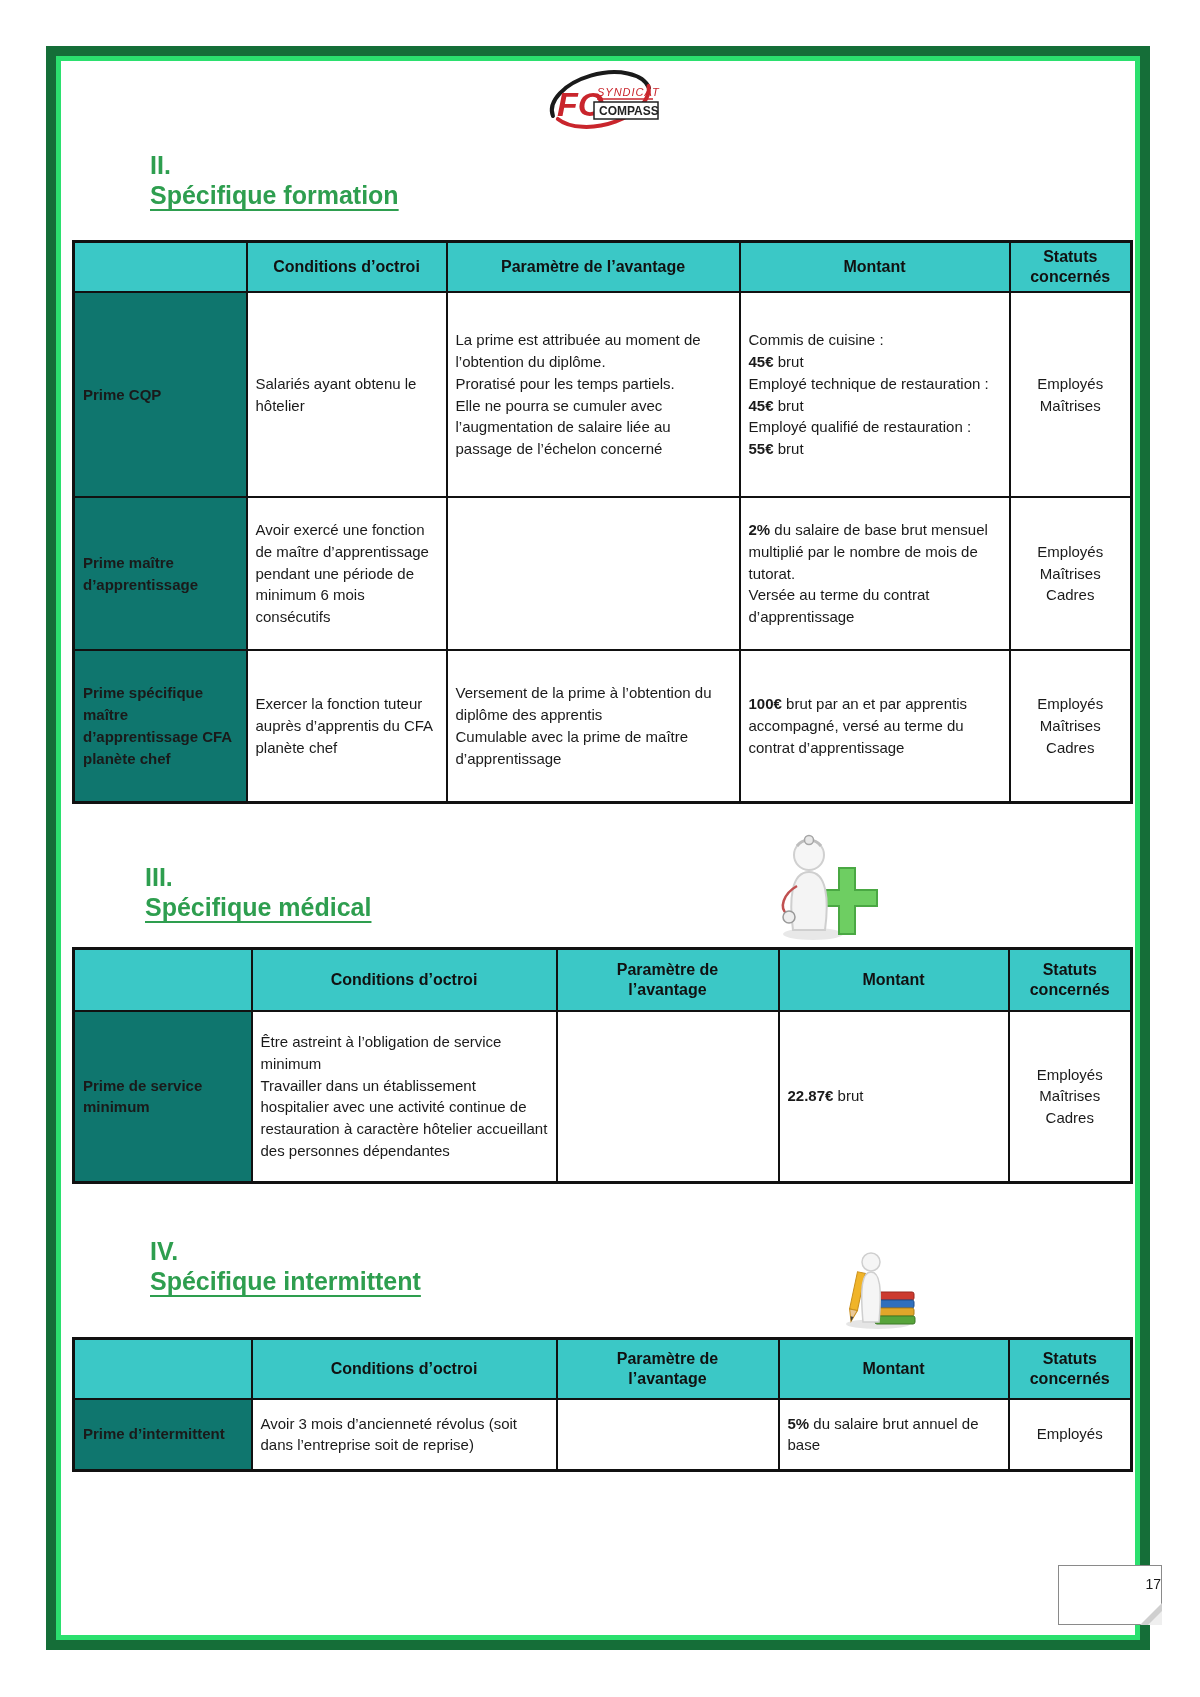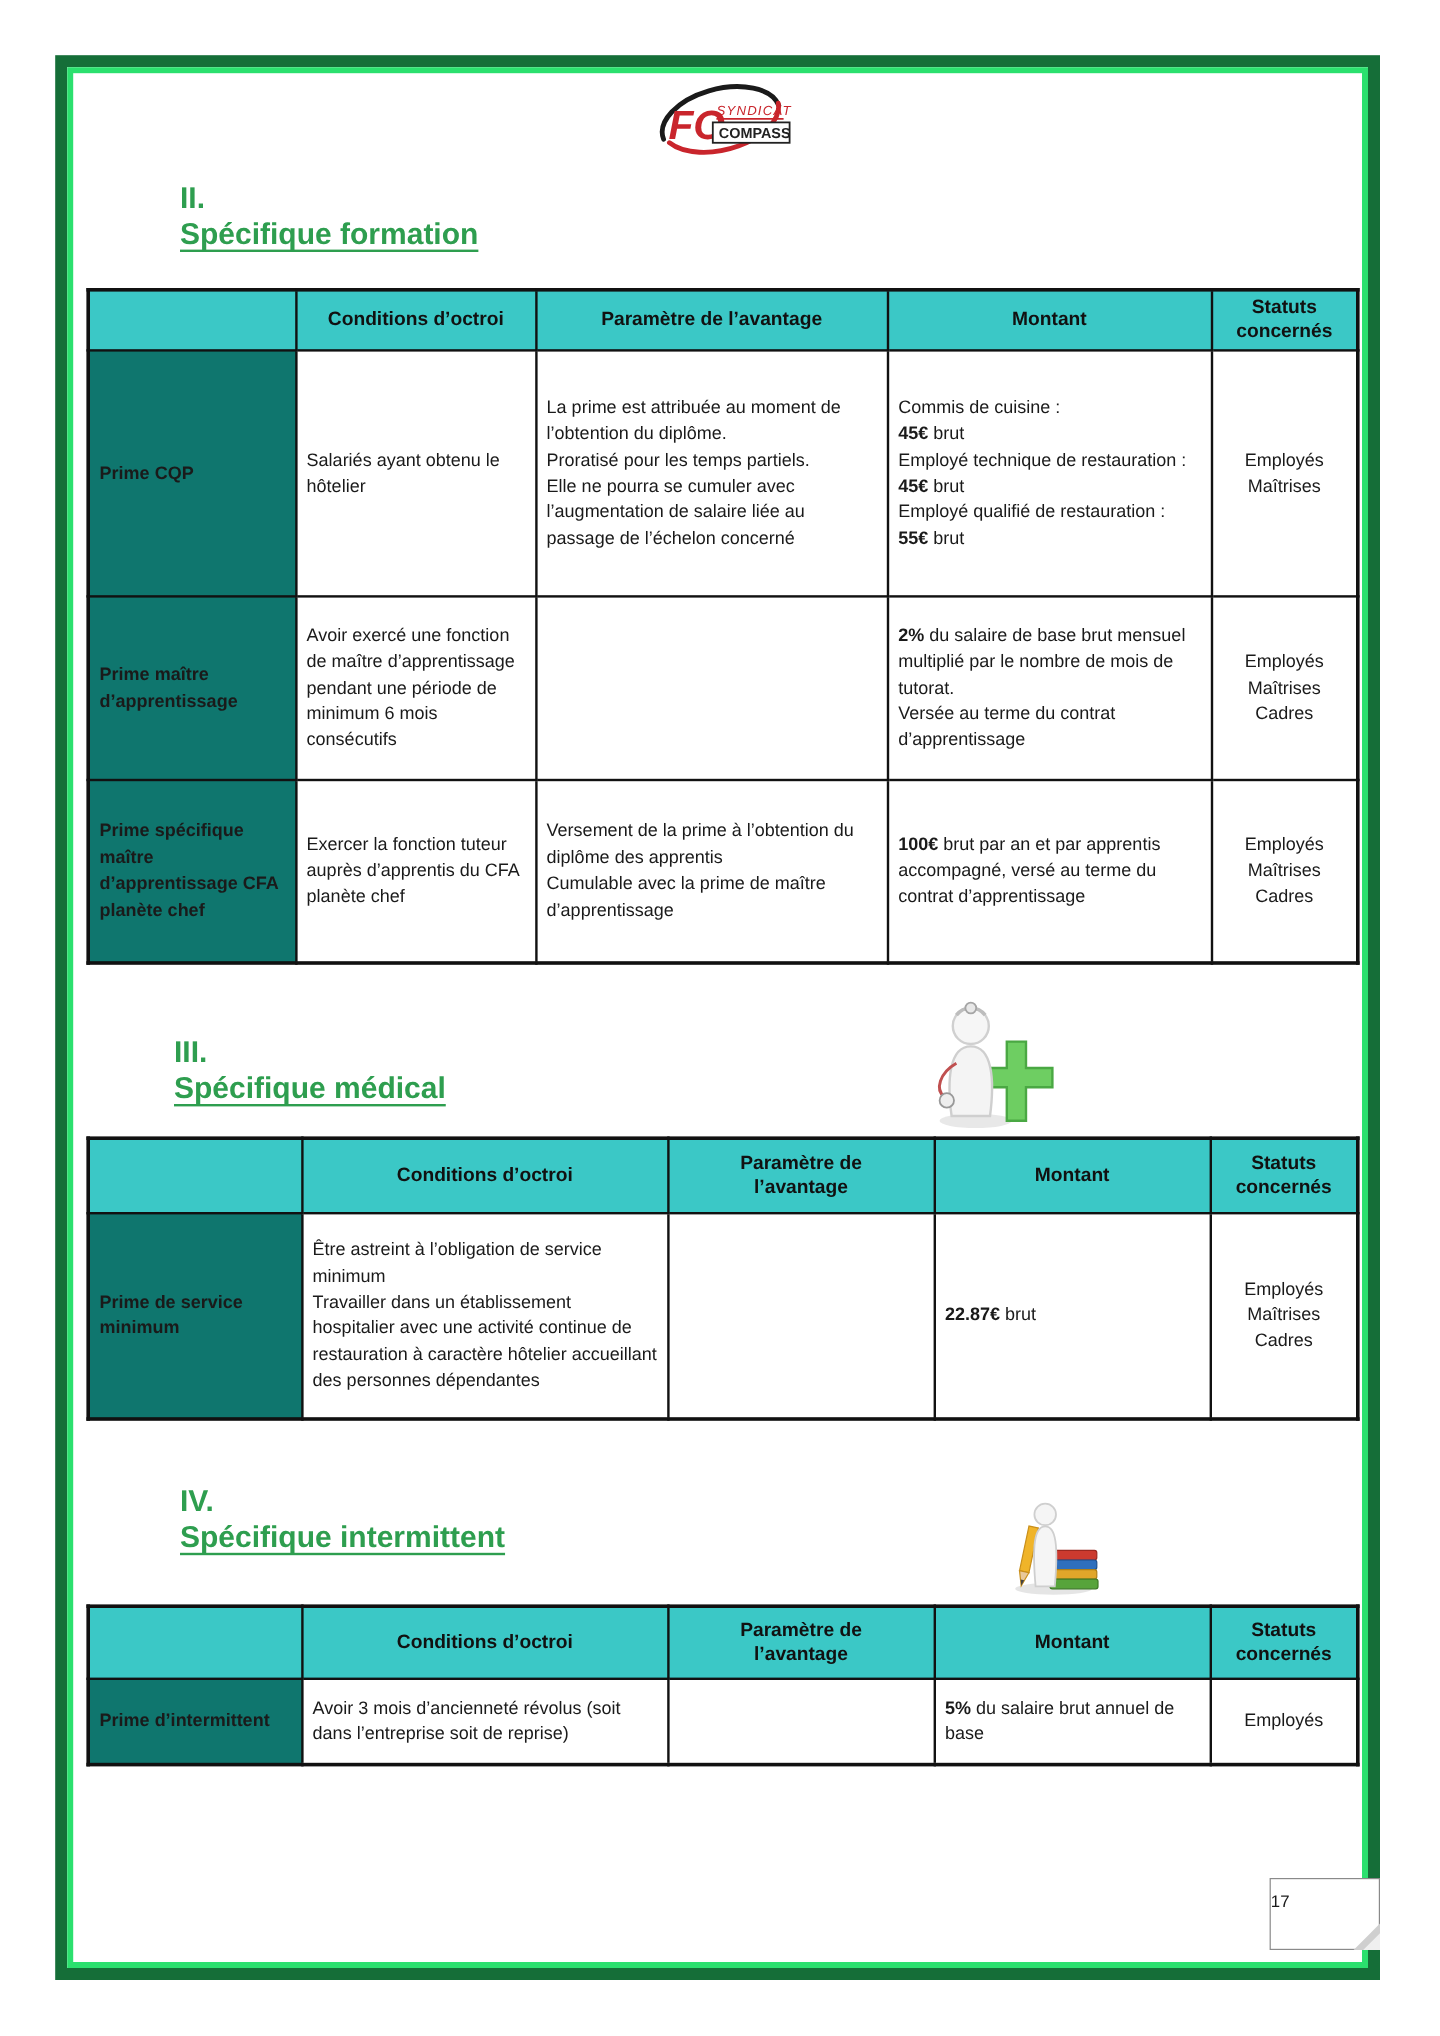--- a/index.html
+++ b/index.html
@@ -20,22 +20,22 @@
   table.doc{position:absolute;border-collapse:collapse;table-layout:fixed;background:#fff;border:3px solid #111;}
   table.doc td, table.doc th{border:2px solid #111;padding:4px 8px;font-size:15px;line-height:1.45;
     vertical-align:middle;word-wrap:break-word;}
   table.doc th{background:#3bc8c6;font-weight:bold;text-align:center;font-size:16px;color:#111;
     line-height:1.25;white-space:pre-line;}
   td.label{background:#0f766e;font-weight:bold;font-size:16px;line-height:1.4;text-align:left;}
   td.cell-left{text-align:left;}
   td.cell-center{}
   td.statuts{text-align:center;font-size:15.5px;line-height:1.55;}
 
-  .page-box{position:absolute;left:1058px;top:1565px;width:92px;height:60px;background:#fff;
-    border:1px solid #8a8a8a;box-sizing:border-box;font-size:14px;text-align:left;padding-top:10px;}
+  .page-box{position:absolute;left:1058px;top:1565px;width:104px;height:60px;background:#fff;
+    border:1px solid #8a8a8a;box-sizing:border-box;font-size:14px;text-align:right;padding-top:10px;}
   .page-box .fold{position:absolute;right:-1px;bottom:-1px;width:0;height:0;
     border-style:solid;border-width:0 0 22px 22px;border-color:transparent transparent #cfcfcf transparent;}
   .page-box .fold2{position:absolute;right:-1px;bottom:-1px;width:0;height:0;
     border-style:solid;border-width:0 0 14px 14px;border-color:transparent transparent #efefef transparent;}
 
   .icon{position:absolute;}
 </style>
 </head>
 <body>
 

